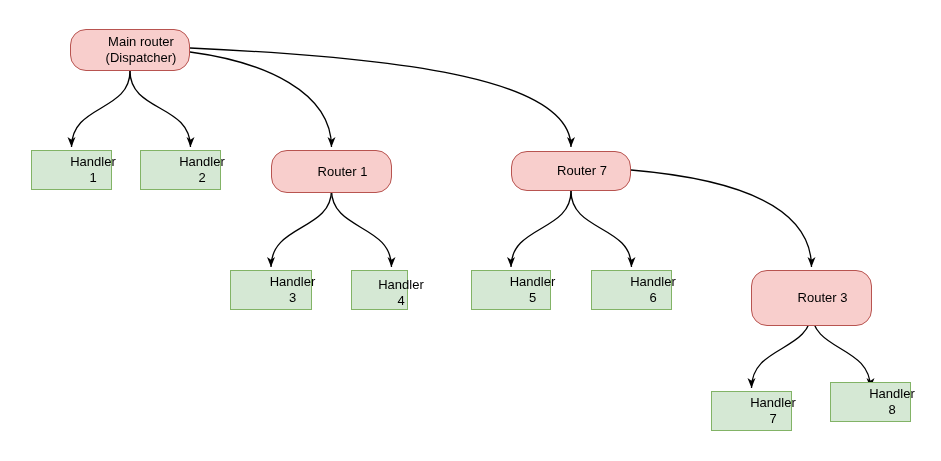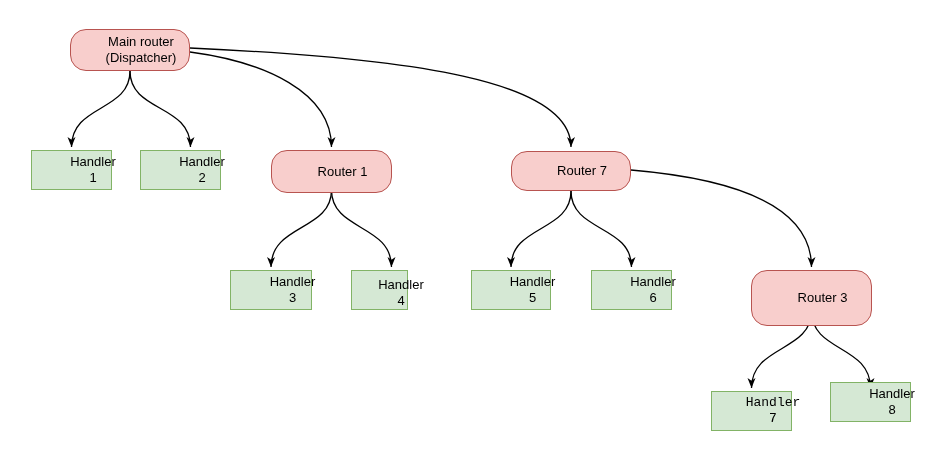--- a/index.html
+++ b/index.html
@@ -115,21 +115,21 @@
   </div>
 
   <div class="node handler" style="left:591px; top:270px; width:81px; height:40px;">
     <span class="label">Handler 6</span>
   </div>
 
   <div class="node router" style="left:751px; top:270px; width:121px; height:56px;">
     <span class="label">Router 3</span>
   </div>
 
-  <div class="node handler" style="left:711px; top:391px; width:81px; height:40px;font-family:Liberation Mono, monospace;">
+  <div class="node handler" style="left:711px; top:391px; width:81px; height:40px;">
     <span class="label">Handler 7</span>
   </div>
 
   <div class="node handler" style="left:830px; top:382px; width:81px; height:40px;">
     <span class="label">Handler 8</span>
   </div>
 
 </div>
 
 </body></html>

